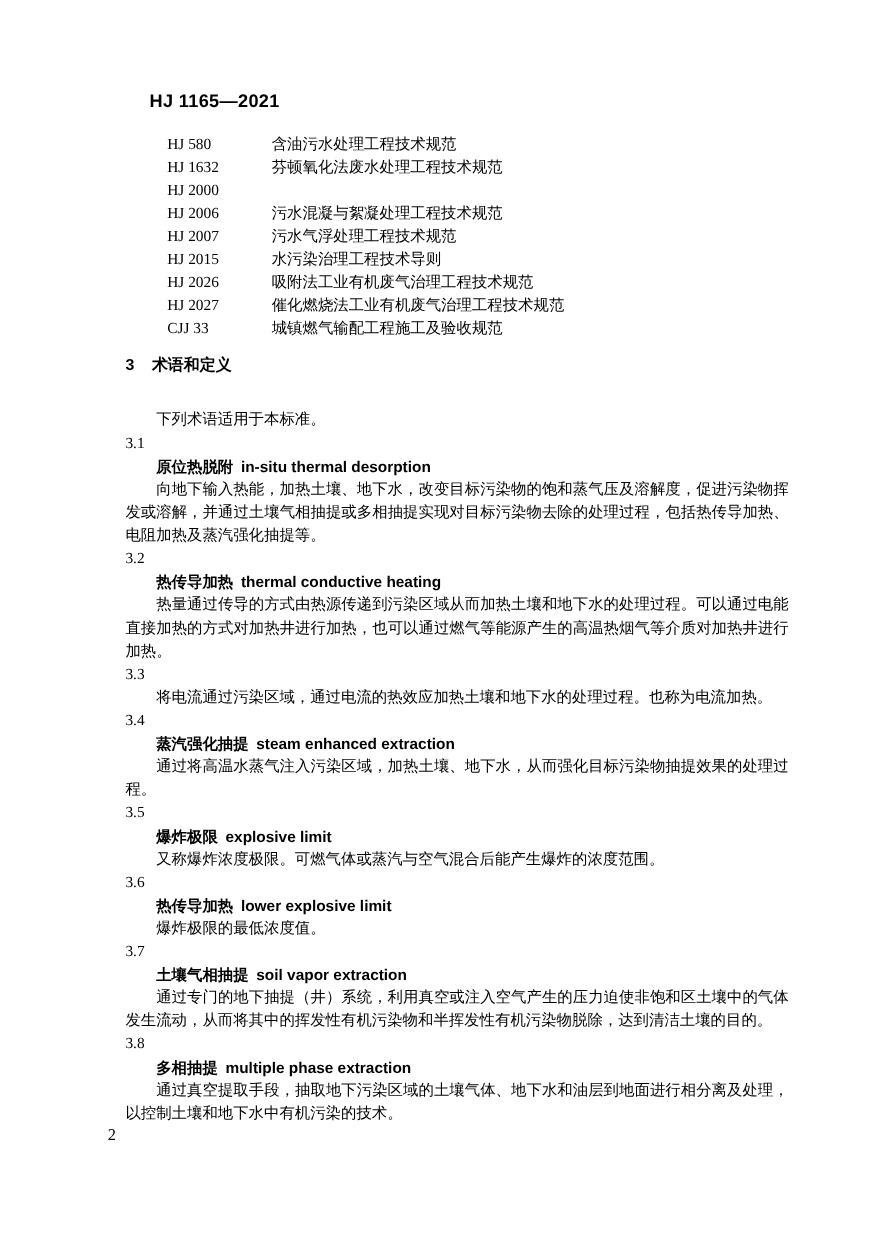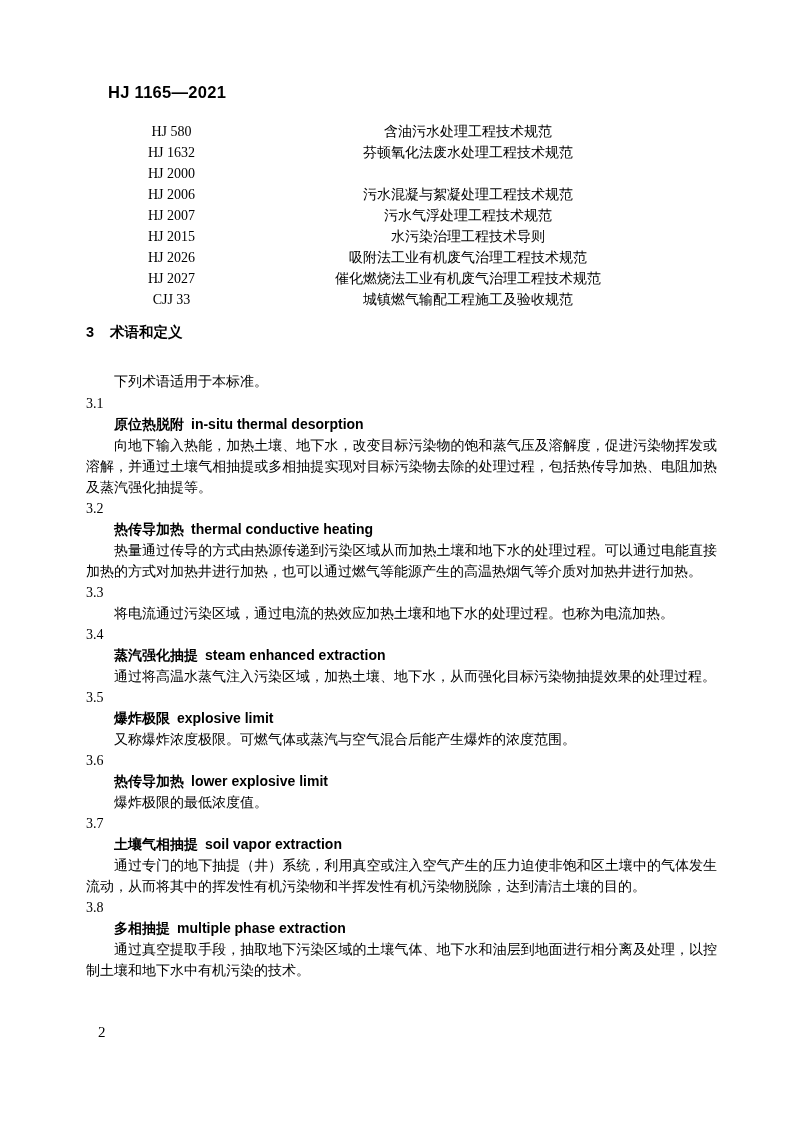--- a/index.html
+++ b/index.html
@@ -7,35 +7,35 @@
   .page {
     position: relative;
     width: 793px;
     height: 1122px;
     margin: 0 auto;
     background: #ffffff;
     color: #000000;
     font-family: "Liberation Serif", "DejaVu Serif", serif;
     font-size: 14px;
     line-height: 21px;
-    padding: 82px 76px 0 86px;
+    padding: 82px 76px 0 114px;
     overflow: hidden;
   }
   .doc-header {
     font-family: "Liberation Sans", "DejaVu Sans", sans-serif;
     font-weight: bold;
     font-size: 16.5px;
     margin-left: 22px;
     margin-bottom: 18px;
     letter-spacing: 0.3px;
   }
   .refs { margin-left: 38px; margin-bottom: 12px; }
   .ref-row { display: flex; }
-  .ref-code { width: 95px; flex-shrink: 0; text-align: center; }
-  .ref-title { flex: 1; text-align: center; }
+  .ref-code { width: 95px; flex-shrink: 0; }
+  .ref-title { flex: 1; }
   .section-heading {
     font-family: "Liberation Sans", "DejaVu Sans", sans-serif;
     font-weight: bold;
     font-size: 14.5px;
     margin-top: 12px;
     margin-bottom: 28px;
   }
   .section-heading .sec-num { margin-right: 16px; }
   .intro { text-indent: 2em; margin-bottom: 1px; }
   .term { }

